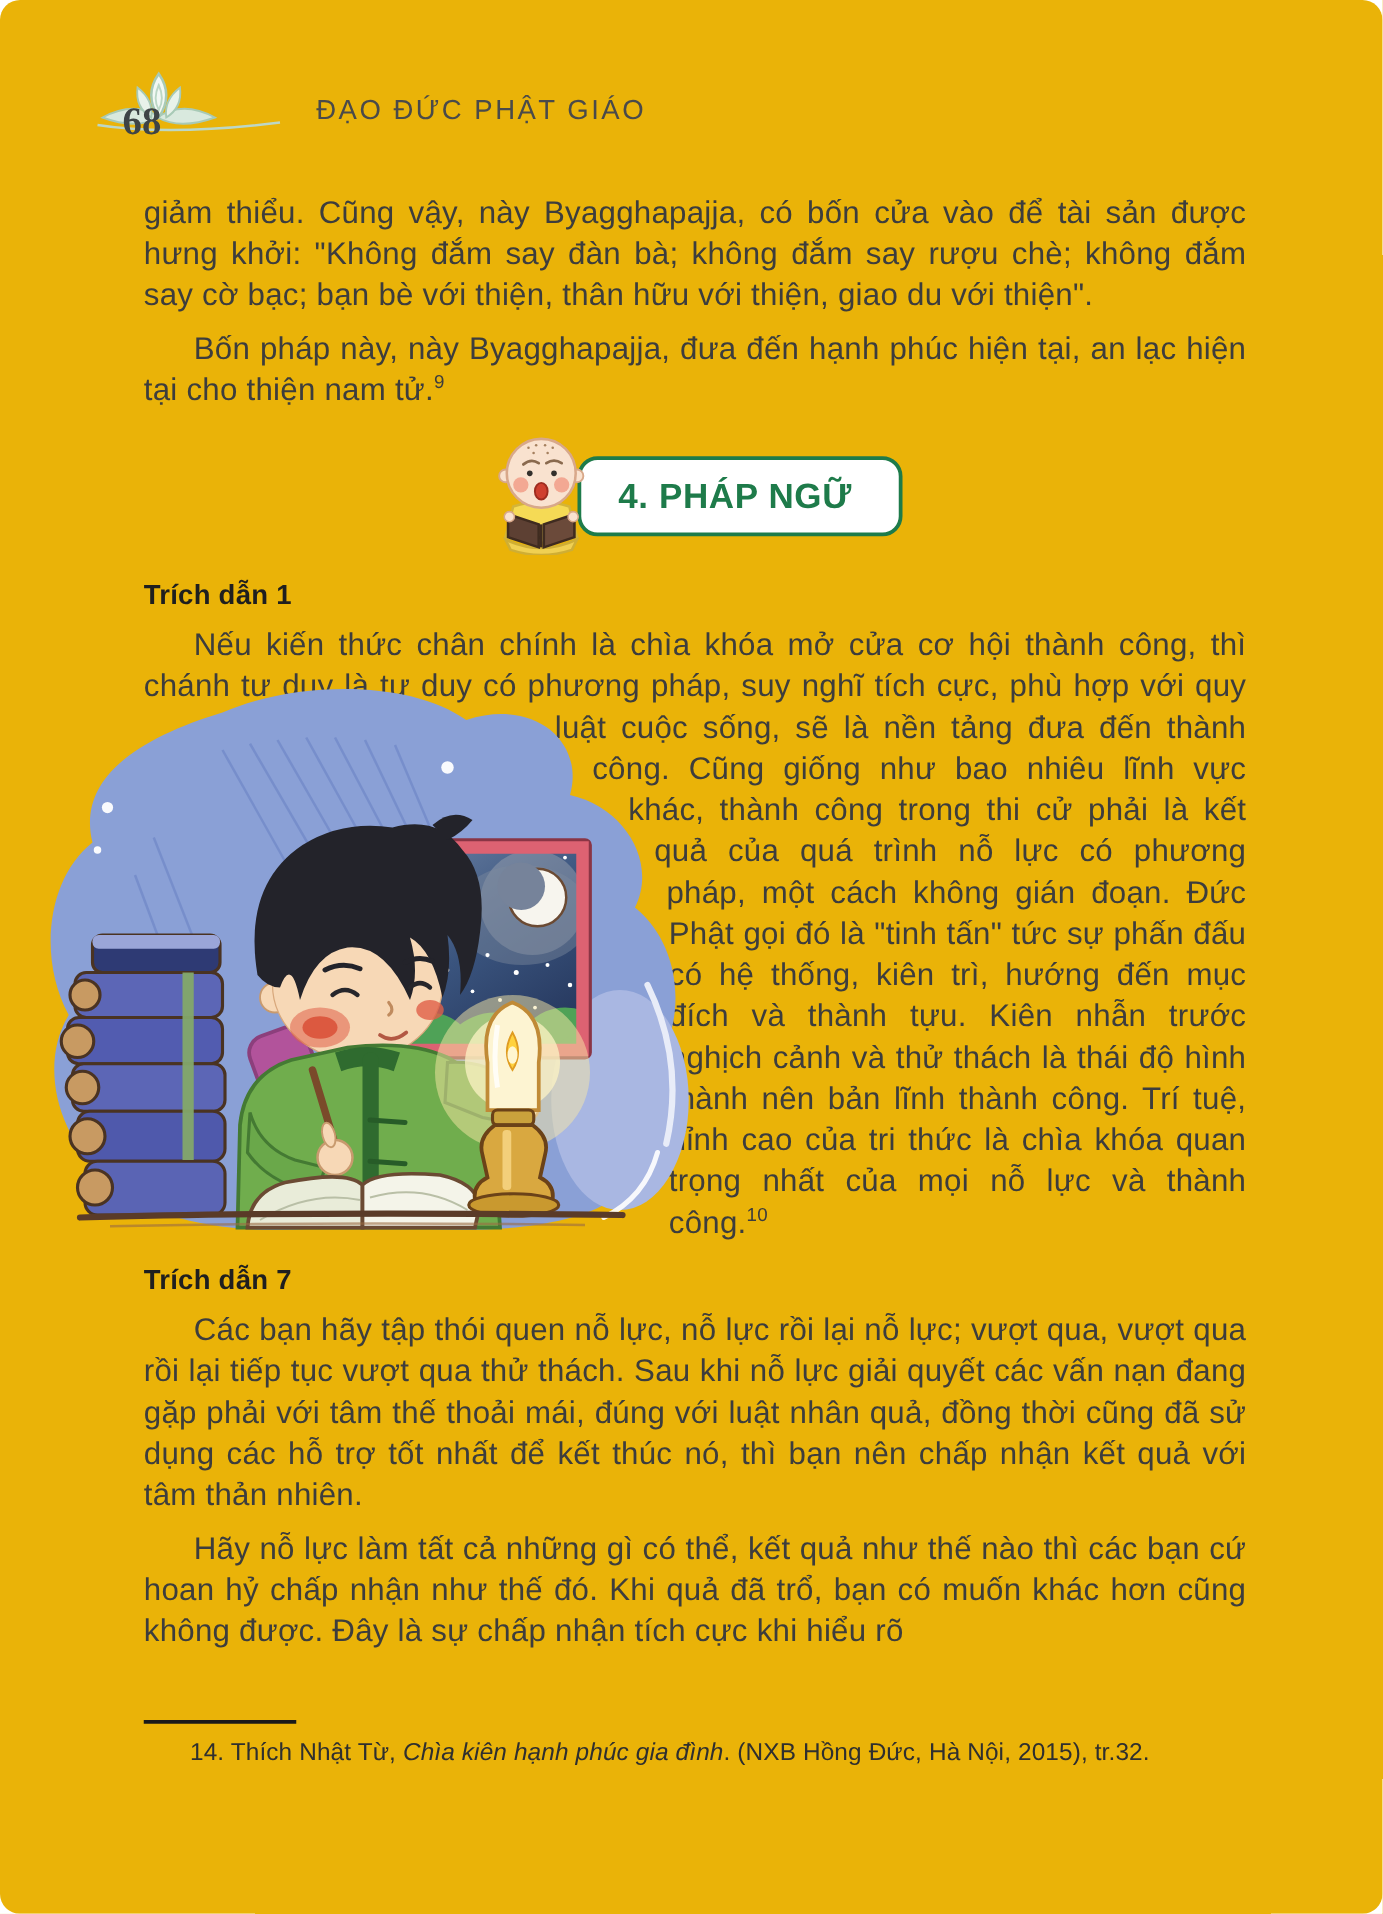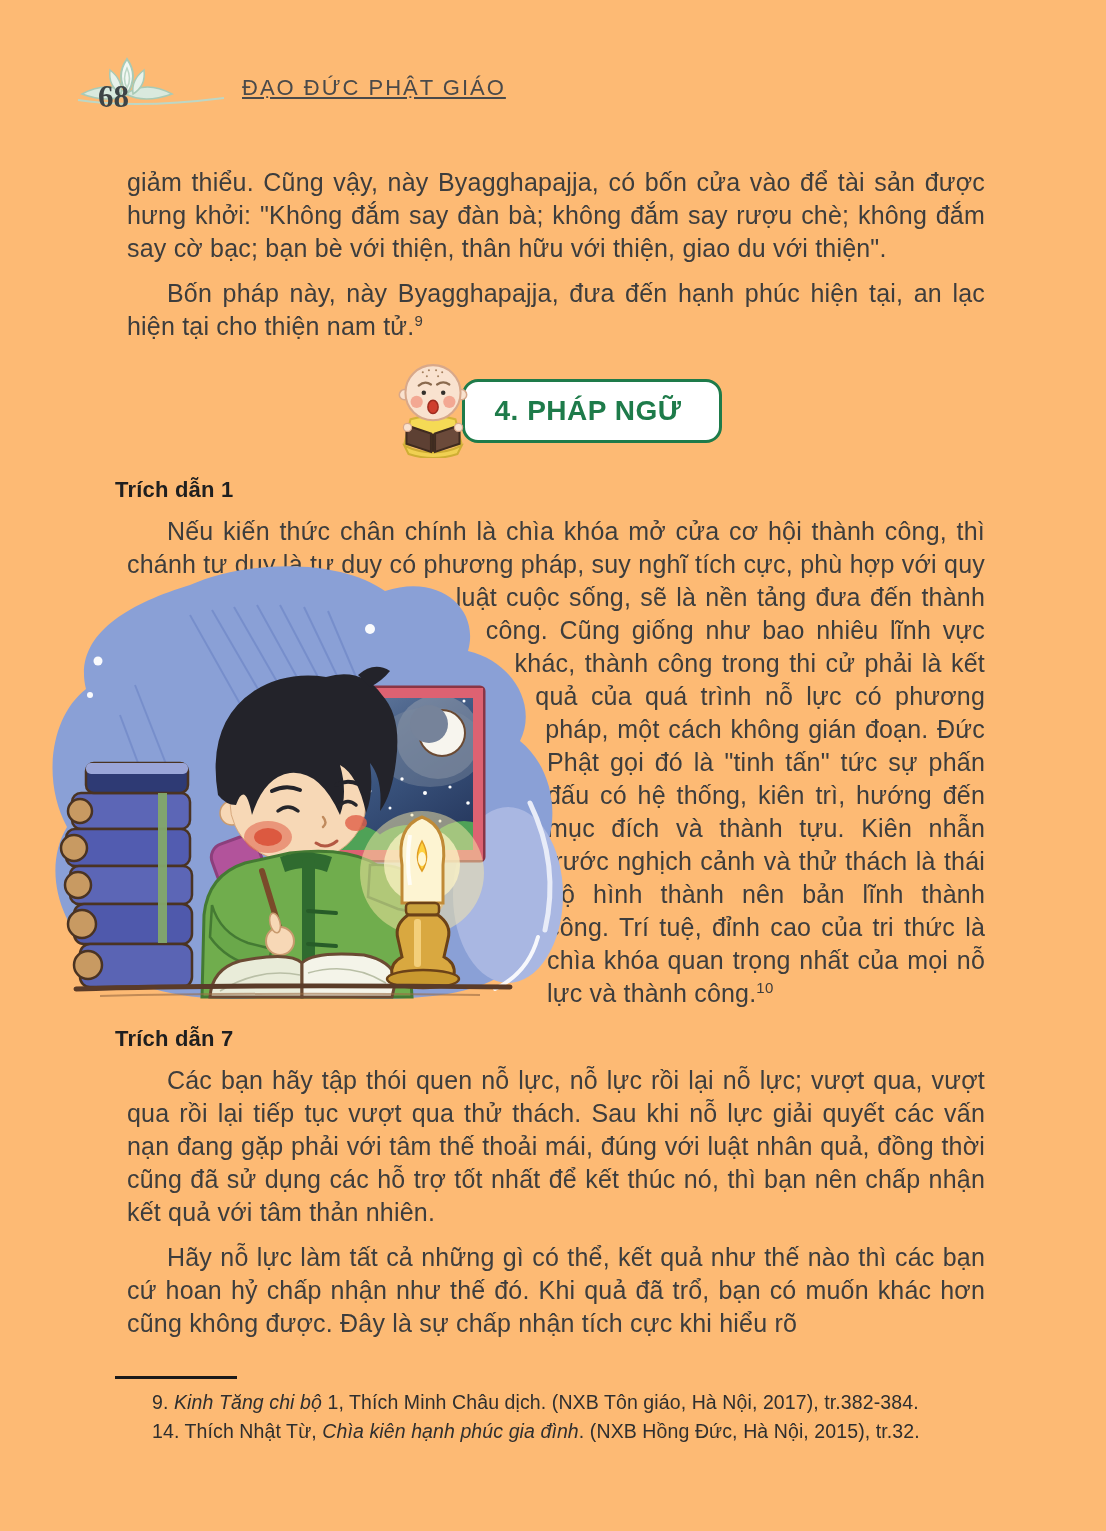--- a/index.html
+++ b/index.html
@@ -1,25 +1,25 @@
 <!DOCTYPE html>
 <html><head>
 <meta charset="utf-8">
 <style>
   html,body{margin:0;padding:0;background:#ffffff;}
   body{width:1106px;height:1531px;font-family:"Liberation Sans","DejaVu Sans",sans-serif;color:#3c3c3c;}
-  .page{position:relative;width:1106px;height:1531px;background:#fdba74;overflow:hidden;}
+  .page{position:relative;width:1106px;height:1531px;background:#eab308;overflow:hidden;border-radius:16px;}
 
   
   .hdr{position:absolute;left:76px;top:54px;display:flex;align-items:center;}
-  .hdr-title{font-size:22px;letter-spacing:2px;color:#4a4a4a;margin-left:16px;margin-top:6px;text-decoration:underline;}
+  .hdr-title{font-size:22px;letter-spacing:2px;color:#4a4a4a;margin-left:27px;margin-top:6px;}
 
   
   .content{position:absolute;left:115px;top:154px;width:882px;}
-  p.body{font-size:25px;line-height:33px;letter-spacing:.2px;text-align:justify;margin:12px;color:#3d3d3d;}
+  p.body{font-size:25px;line-height:33px;letter-spacing:.2px;text-align:justify;margin:0;color:#3d3d3d;}
   p.body.indent{text-indent:40px;}
   p.body.mt{margin-top:10px;}
   sup.fnref{font-size:15px;line-height:0;vertical-align:super;}
 
   
   .badge-row{display:flex;justify-content:center;align-items:center;margin:18px 0 14px 0;height:100px;}
   .monk{width:86px;height:98px;margin-right:-14px;position:relative;z-index:2;margin-top:-4px;}
   .badge-box{border:3.5px solid #1e7b4a;border-radius:16px;background:#fff;
              padding:13px 38px 13px 30px;font-size:28px;font-weight:bold;color:#1e7b4a;letter-spacing:.5px;}
 
@@ -260,17 +260,16 @@
       <span>Các bạn hãy tập thói quen nỗ lực, nỗ lực rồi lại nỗ lực; vượt qua, vượt qua rồi lại tiếp tục vượt qua thử thách. Sau khi nỗ lực giải quyết các vấn nạn đang gặp phải với tâm thế thoải mái, đúng với luật nhân quả, đồng thời cũng đã sử dụng các hỗ trợ tốt nhất để kết thúc nó, thì bạn nên chấp nhận kết quả với tâm thản nhiên.</span>
     </p>
 
     <p class="body indent mt">
       <span>Hãy nỗ lực làm tất cả những gì có thể, kết quả như thế nào thì các bạn cứ hoan hỷ chấp nhận như thế đó. Khi quả đã trổ, bạn có muốn khác hơn cũng không được. Đây là sự chấp nhận tích cực khi hiểu rõ</span>
     </p>
   </div>
 
   <div class="footer">
     <div class="fn-divider"></div>
-    <div class="footnote"><span>9. </span><i>Kinh Tăng chi bộ</i><span> 1, Thích Minh Châu dịch. (NXB Tôn giáo, Hà Nội, 2017), tr.382-384.</span></div>
     <div class="footnote"><span>14. Thích Nhật Từ, </span><i>Chìa kiên hạnh phúc gia đình</i><span>. (NXB Hồng Đức, Hà Nội, 2015), tr.32.</span></div>
   </div>
 
 </div>
 
 </body></html>

